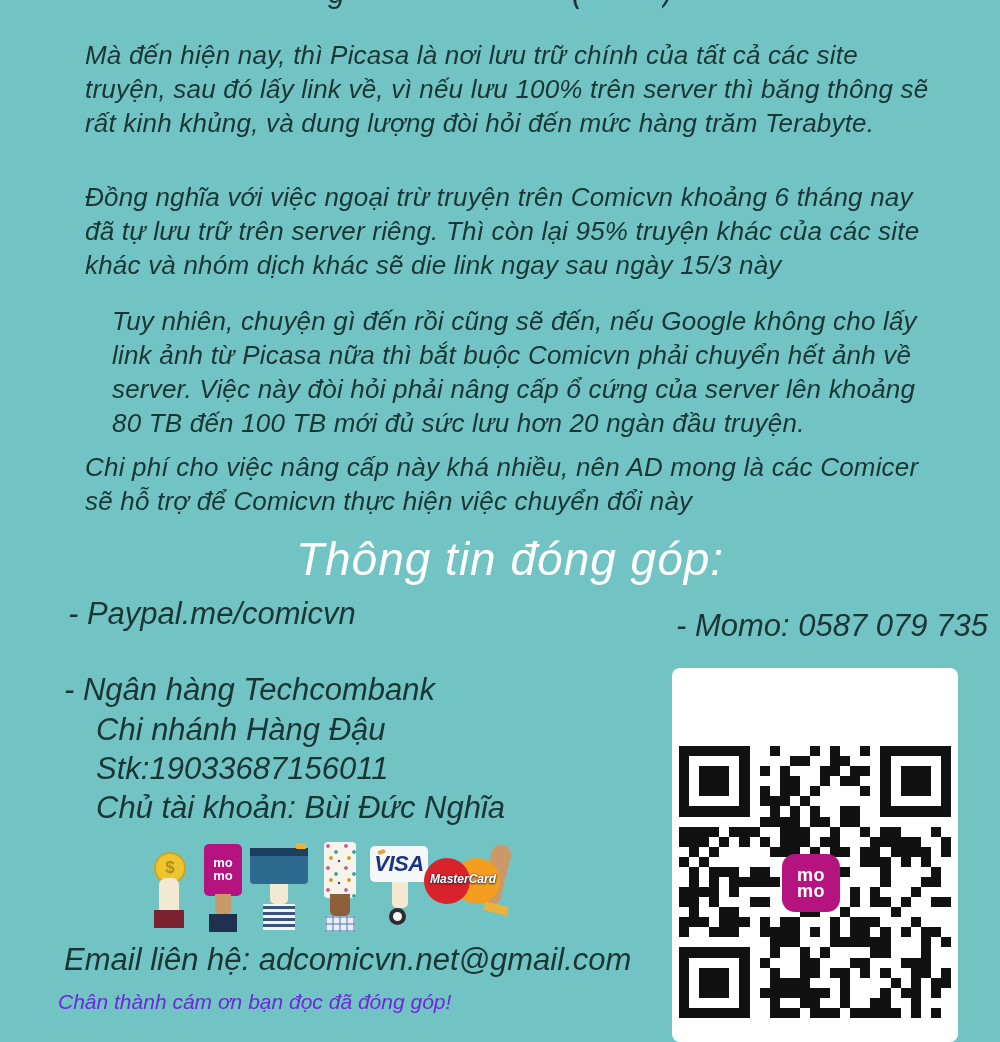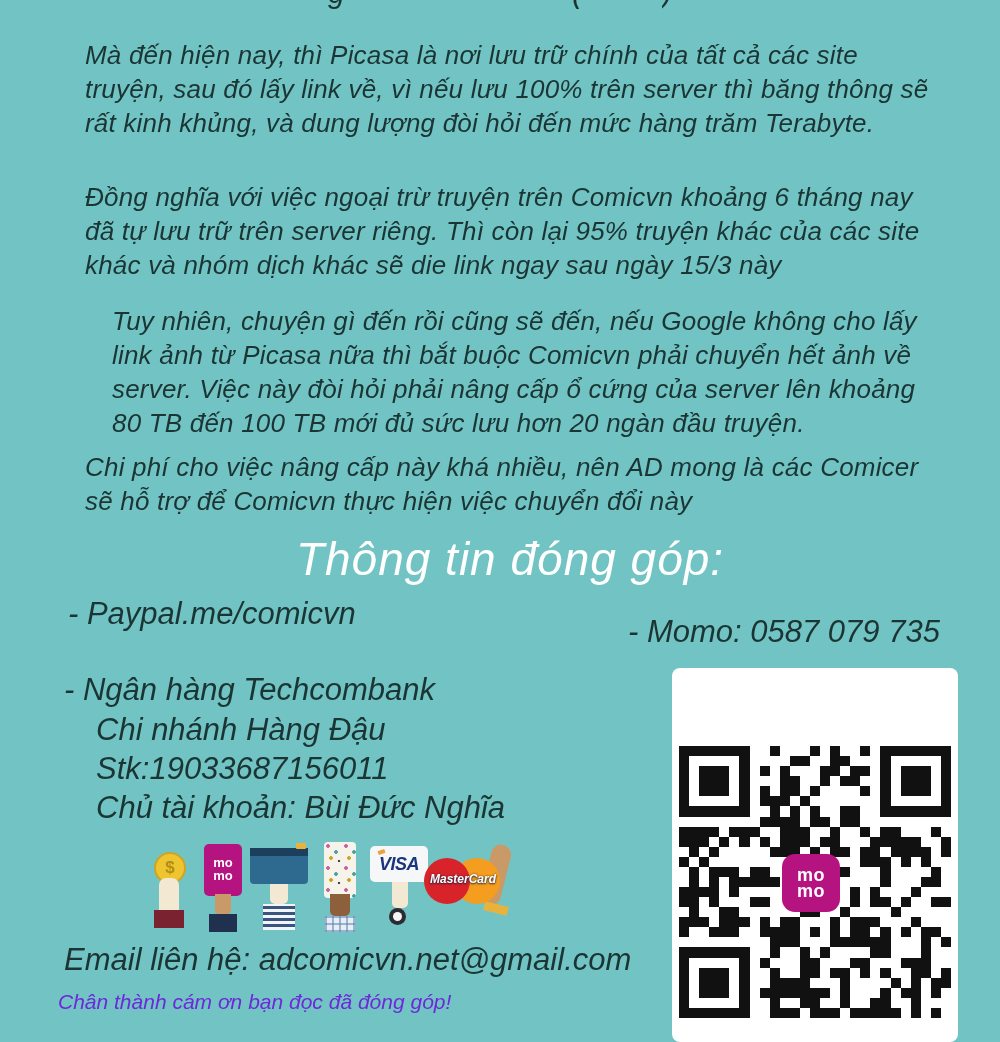--- a/index.html
+++ b/index.html
@@ -19,21 +19,21 @@
   
   .para{left:85px;width:866px;font-style:italic;font-size:26px;line-height:34px;letter-spacing:.2px;}
   #para1{top:38px;} #para2{top:172px;margin-top:8px;} #para3{top:304px;margin-left:27px;} #para4{top:450px;}
 
   
   .heading{top:532px;left:10px;width:1000px;text-align:center;color:#ffffff;
     font-style:italic;font-size:46px;font-weight:400;letter-spacing:1px;}
 
   .line31{font-style:italic;font-size:31px;}
   #paypal{left:68px;top:596px;}
-  #momoline{left:628px;top:608px;margin-top:6px;}
+  #momoline{left:676px;top:608px;}
   .bankline{left:64px;font-style:italic;font-size:31px;}
   .bankline.indent{left:96px;}
   #bank0{top:672px;} #bank1{top:712px;} #bank2{top:751px;} #bank3{top:790px;}
 
   
   .card{left:672px;top:668px;width:286px;height:374px;background:#ffffff;border-radius:8px;}
   .card-name{top:12px;left:0;width:100%;text-align:center;font-size:23px;color:#414141;letter-spacing:1.5px;}
   .card-number{top:41px;left:0;width:100%;text-align:center;font-size:21px;color:#a3a3a3;letter-spacing:1.5px;}
   .qr-wrap{left:7px;top:78px;width:272px;height:272px;background:#ffffff;}
   .momo-logo{left:110px;top:186px;width:58px;height:58px;background:#b5137f;border-radius:13px;
@@ -76,21 +76,21 @@
       radial-gradient(circle at 7px 16px,#caa21c 1.5px,transparent 2.2px),
       radial-gradient(circle at 15px 19px,#444444 1px,transparent 1.6px);
     background-size:18px 22px;}
   #pi-floral .hand{left:16px;top:52px;width:20px;height:22px;border-radius:0 0 5px 5px;}
   #pi-floral .sleeve{left:11px;top:74px;width:30px;height:16px;background-color:#e8eef4;
     background-image:repeating-linear-gradient(90deg,rgba(90,130,180,.55) 0 2px,transparent 2px 7px),
       repeating-linear-gradient(0deg,rgba(90,130,180,.55) 0 2px,transparent 2px 7px);}
 
   #pi-visa{left:222px;width:60px;}
   .vcard{left:0;top:4px;width:58px;height:36px;background:#f5f7f9;border-radius:5px;
-    color:#1a347f;font-style:italic;font-weight:bold;font-size:18px;line-height:36px;text-align:center;letter-spacing:-.5px;}
+    color:#1a347f;font-style:italic;font-weight:bold;font-size:22px;line-height:36px;text-align:center;letter-spacing:-.5px;}
   .vflick{left:8px;top:8px;width:7px;height:4px;background:#e8a33c;transform:rotate(-18deg);}
   #pi-visa .hand{left:22px;top:40px;width:16px;height:26px;border-radius:0 0 5px 5px;}
   .watch{left:19px;top:66px;width:17px;height:17px;border-radius:50%;background:#2b2b33;}
   .watch::after{content:"";position:absolute;left:4px;top:4px;width:9px;height:9px;border-radius:50%;background:#f5f5f5;}
 
   #pi-mc{left:276px;width:100px;}
   .mc-red{left:0;top:16px;width:46px;height:46px;border-radius:50%;background:#d8232a;z-index:2;}
   .mc-org{left:30px;top:16px;width:46px;height:46px;border-radius:50%;background:#f49d1e;z-index:1;}
   .mc-arm{left:62px;top:2px;width:20px;height:62px;border-radius:10px;transform:rotate(14deg);z-index:0;}
   .mc-bracelet{left:60px;top:62px;width:24px;height:9px;background:#e8b33c;transform:rotate(14deg);z-index:0;}

